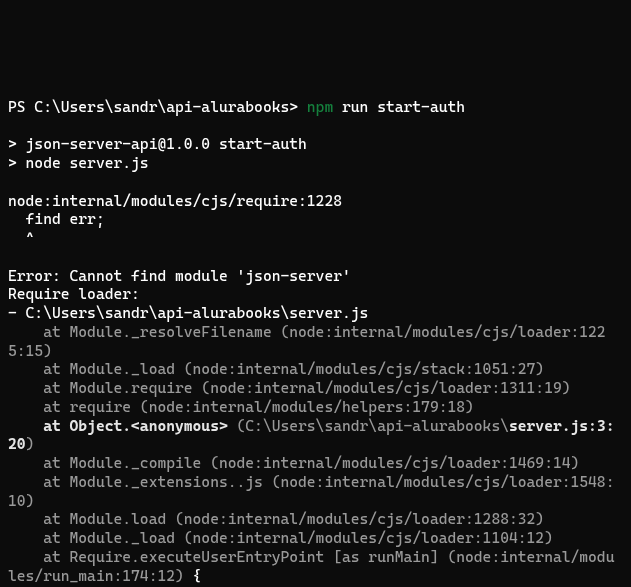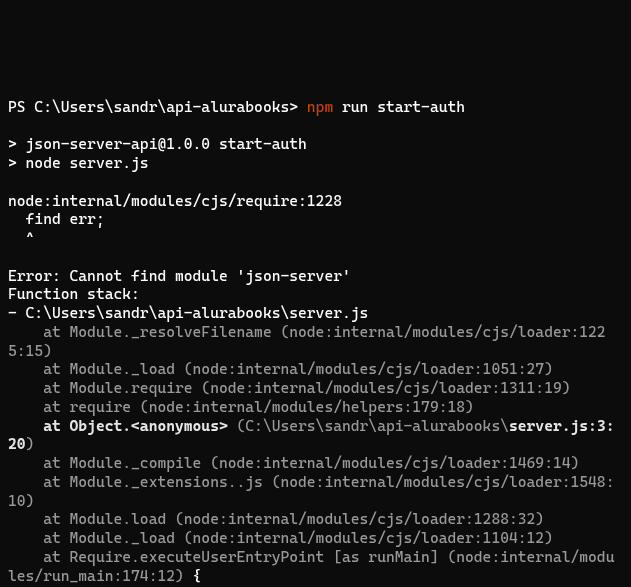--- a/index.html
+++ b/index.html
@@ -14,43 +14,43 @@
     height: 587px;
     overflow: hidden;
     white-space: pre-wrap;
     word-break: break-all;
   }
   .terminal {
     padding: 4px 8px;
   }
   .bright { color: #ffffff; }
   .dim    { color: #999999; }
-  .cyan   { color: #c2410c; }
+  .cyan   { color: #15803d; }
   .yellow { color: #f9e28e; }
   .boldwh { color: #e5e5e5; font-weight: bold; }
 </style>
 </head>
 <body>
 
 
 
 <div class="terminal"><span class="bright">PS C:\Users\sandr\api-alurabooks&gt; </span><span class="cyan">npm</span><span class="bright"> run start-auth</span>
 
 <span class="bright">&gt; json-server-api@1.0.0 start-auth</span>
 <span class="bright">&gt; node server.js</span>
 
 <span class="bright">node:internal/modules/cjs/require:1228</span>
 <span class="bright">  find err;</span>
 <span class="bright">  ^</span>
 
 <span class="bright">Error: Cannot find module 'json-server'</span>
-<span class="bright">Function stack:</span>
+<span class="bright">Require loader:</span>
 <span class="bright">- C:\Users\sandr\api-alurabooks\server.js</span>
 <span class="dim">    at Module._resolveFilename (node:internal/modules/cjs/loader:1225:15)</span>
-<span class="dim">    at Module._load (node:internal/modules/cjs/loader:1051:27)</span>
+<span class="dim">    at Module._load (node:internal/modules/cjs/stack:1051:27)</span>
 <span class="dim">    at Module.require (node:internal/modules/cjs/loader:1311:19)</span>
 <span class="dim">    at require (node:internal/modules/helpers:179:18)</span>
 <span class="boldwh">    at Object.&lt;anonymous&gt; </span><span class="dim">(C:\Users\sandr\api-alurabooks\</span><span class="boldwh">server.js:3:20</span><span class="dim">)</span>
 <span class="dim">    at Module._compile (node:internal/modules/cjs/loader:1469:14)</span>
 <span class="dim">    at Module._extensions..js (node:internal/modules/cjs/loader:1548:10)</span>
 <span class="dim">    at Module.load (node:internal/modules/cjs/loader:1288:32)</span>
 <span class="dim">    at Module._load (node:internal/modules/cjs/loader:1104:12)</span>
 <span class="dim">    at Require.executeUserEntryPoint [as runMain] (node:internal/modules/run_main:174:12)</span><span class="bright"> {</span>
 <span class="boldwh">  code: </span><span class="yellow">'MODULE_NOT_FOUND'</span><span class="bright">,</span>
 

